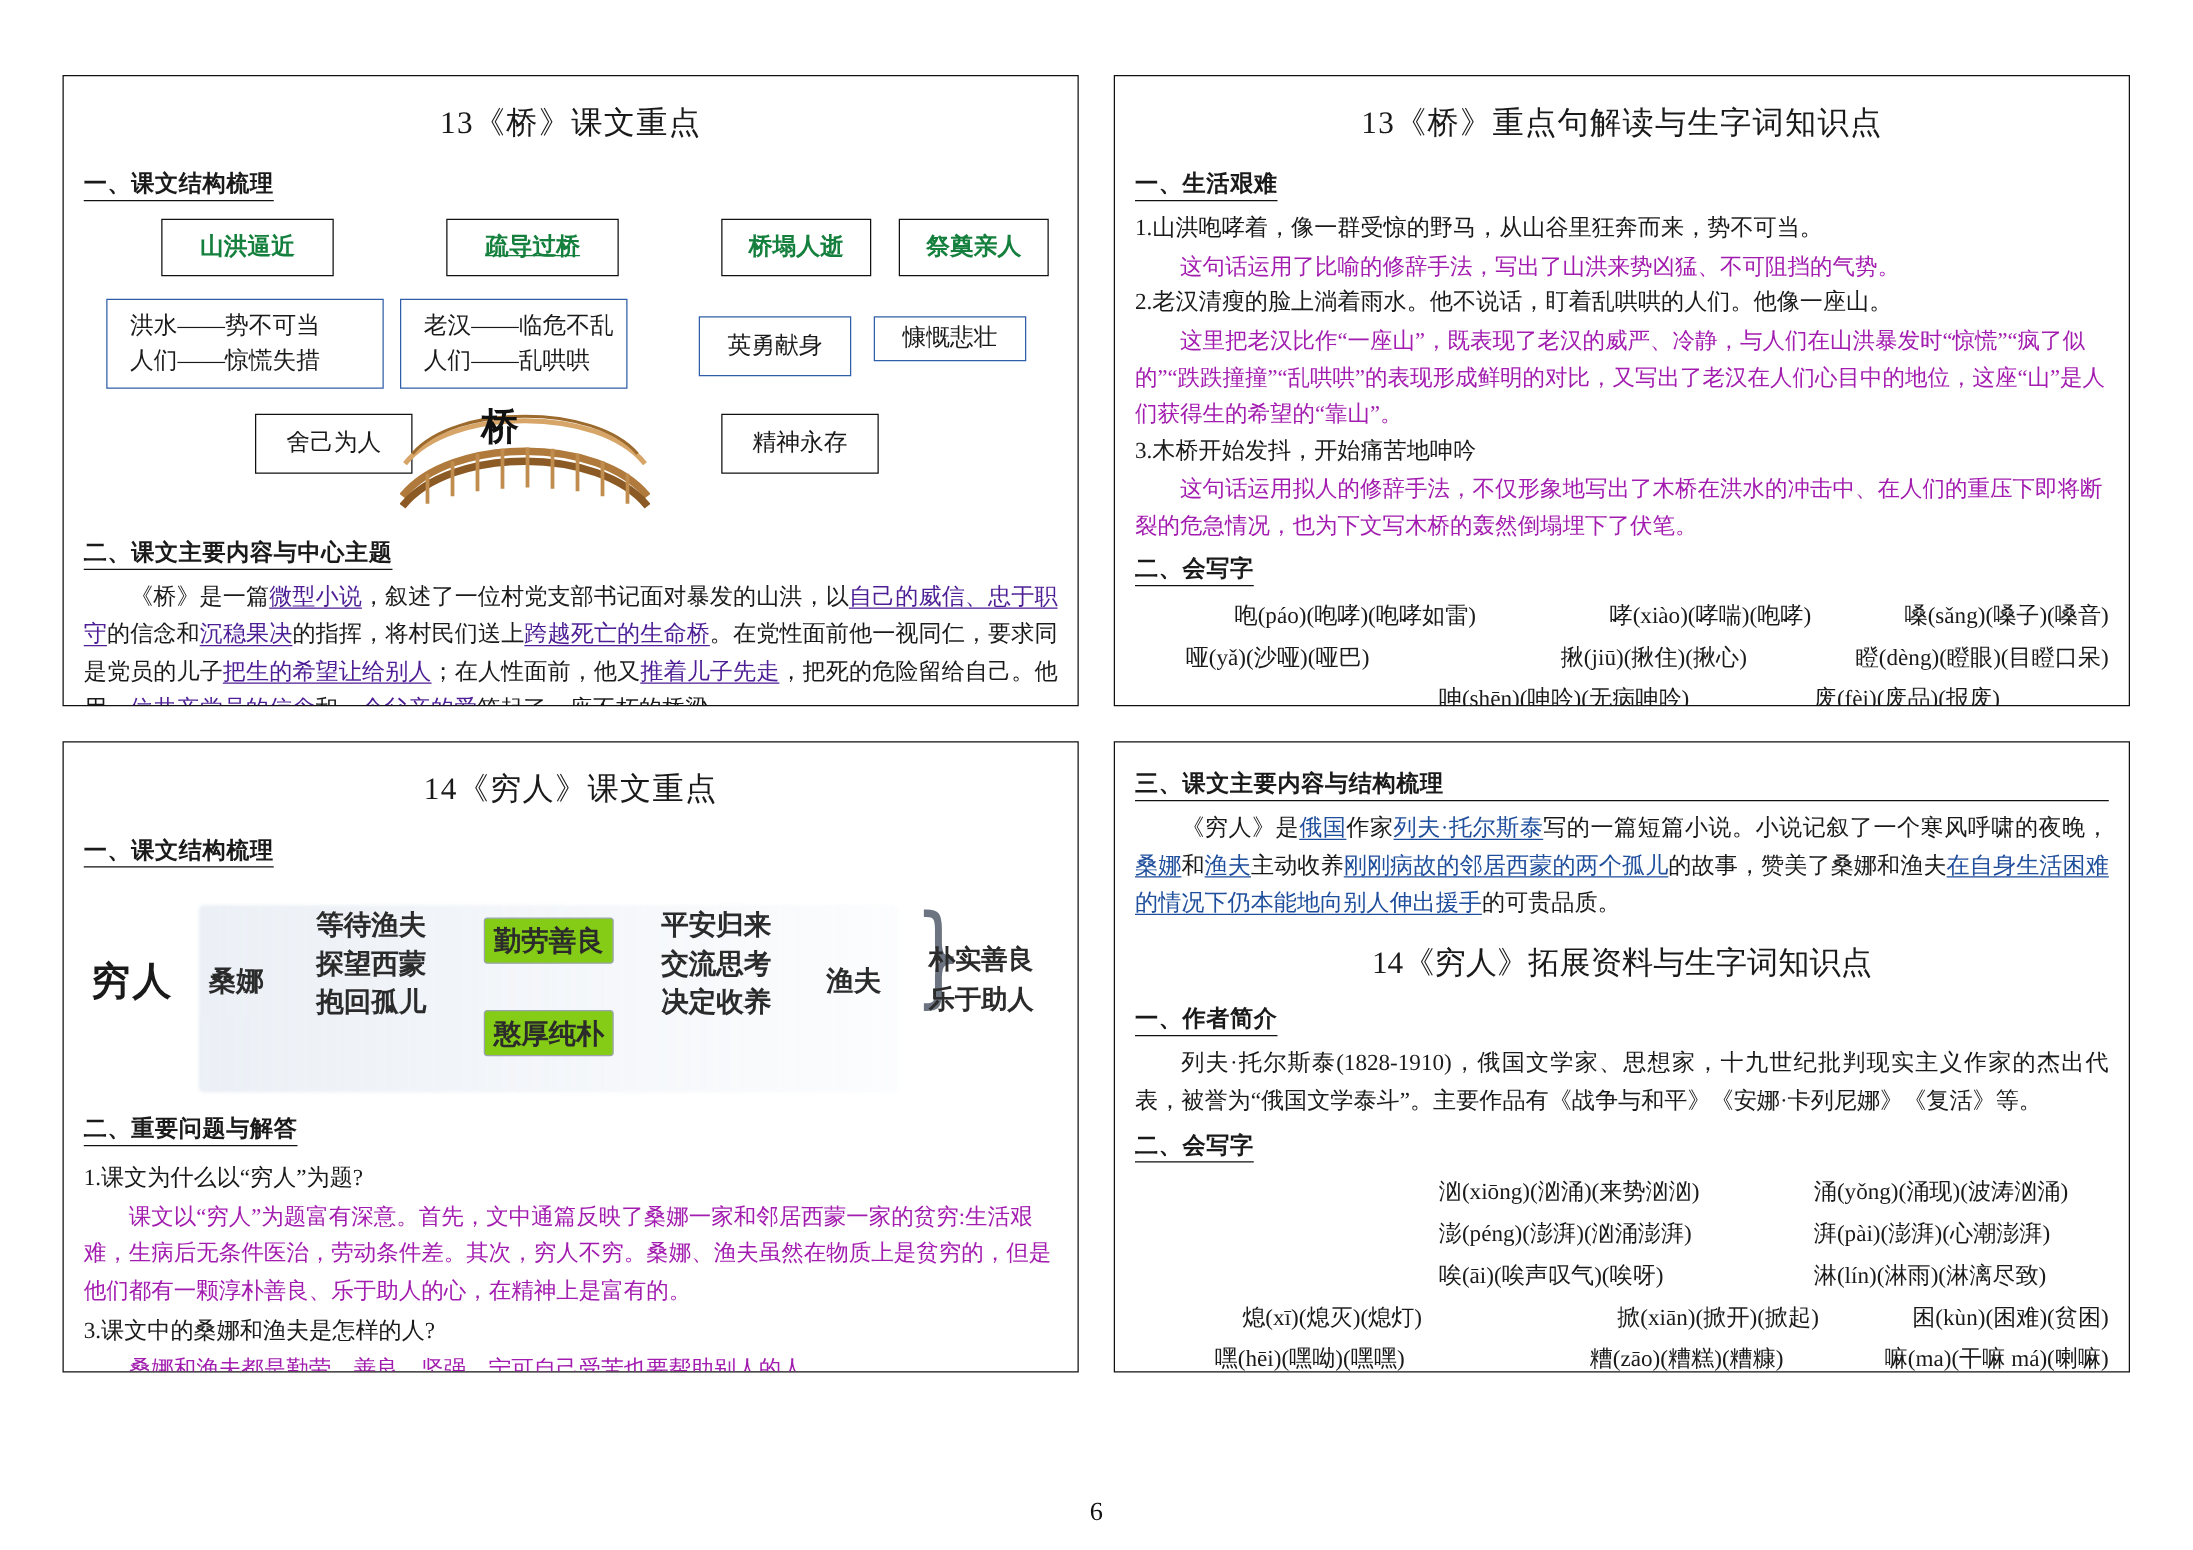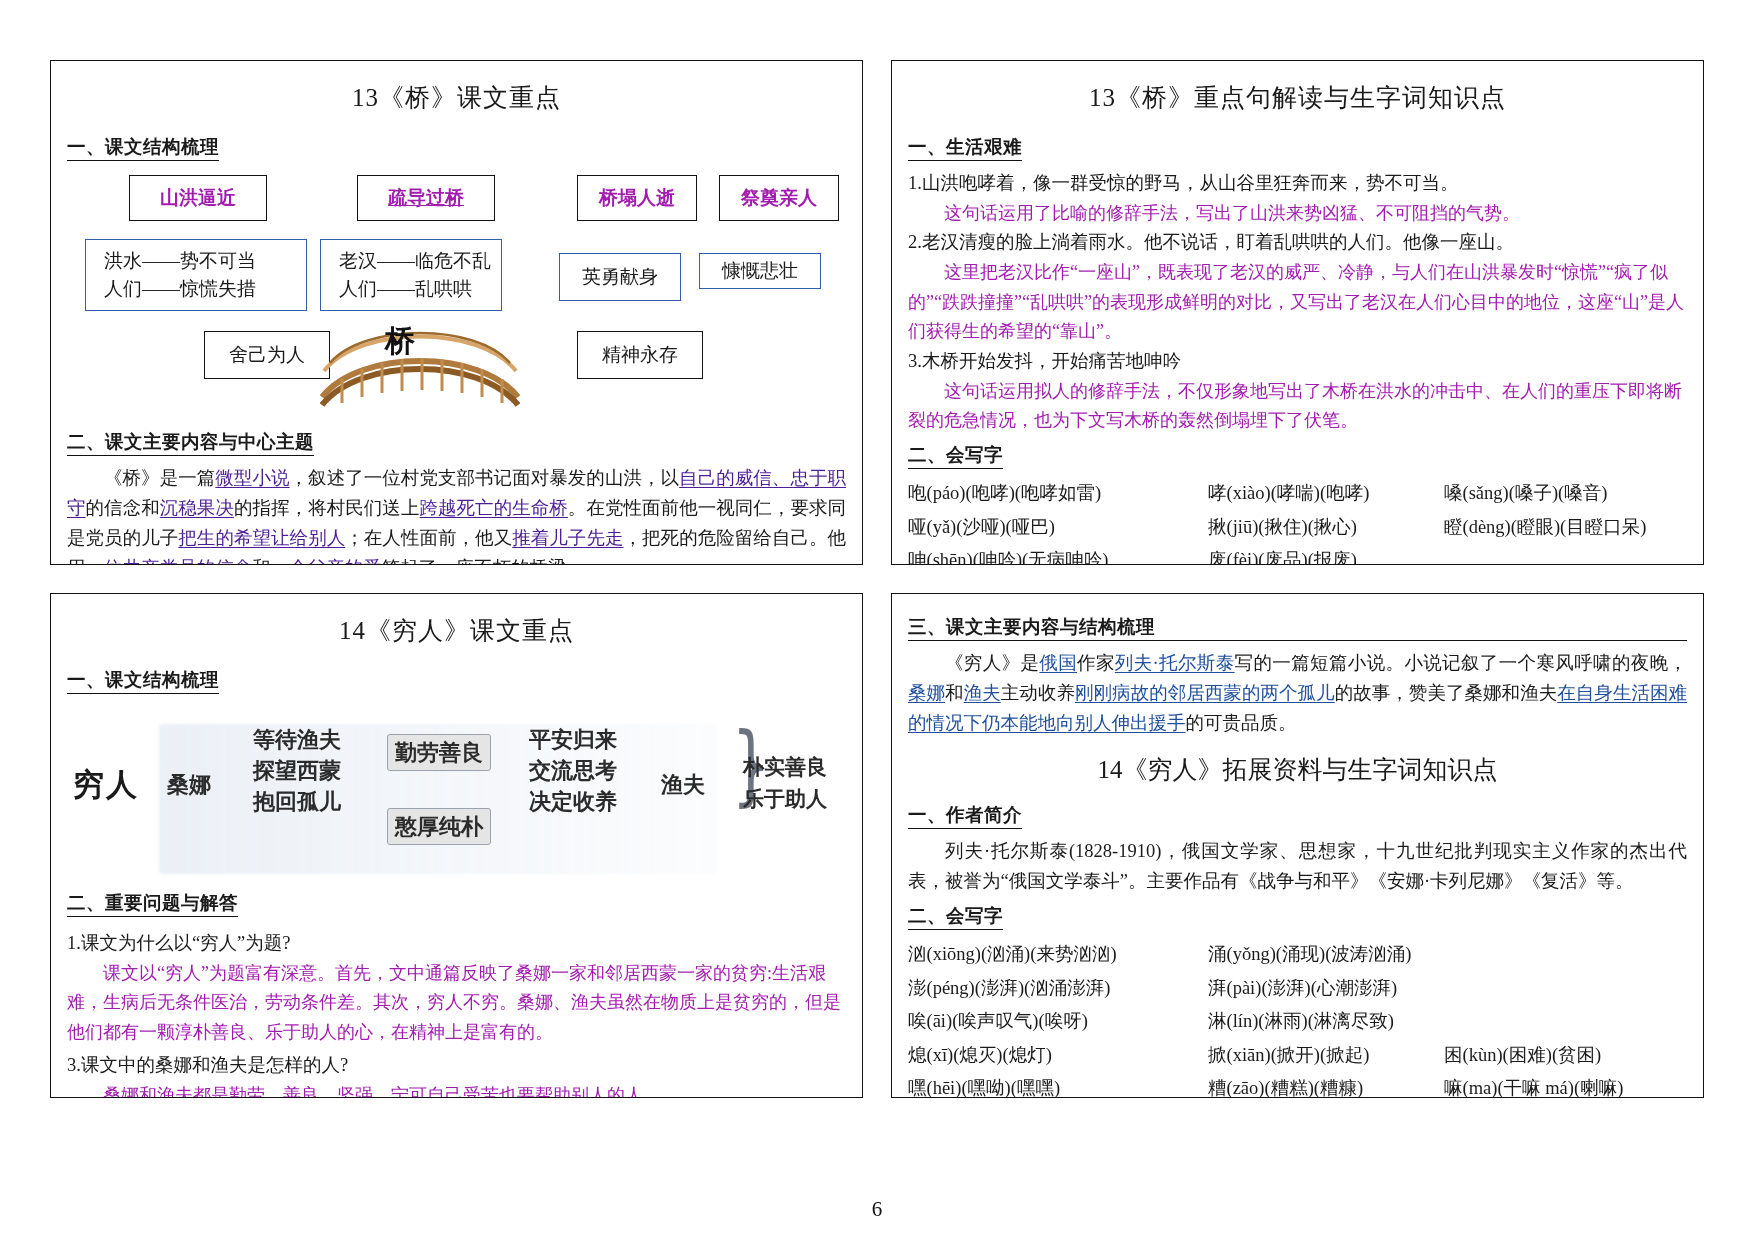--- a/index.html
+++ b/index.html
@@ -71,21 +71,21 @@
     border: 1.6px solid #111;
     display: flex;
     align-items: center;
     justify-content: center;
     text-align: center;
     font-size: 19px;
     line-height: 1.45;
     padding: 4px 8px;
     background: #fff;
   }
-  .box.redtxt { color: #a21caf; font-weight: bold; }
+  .box.redtxt { color: #15803d; font-weight: bold; }
   .box.blue { border-color: #2f5fa8; }
   .box.twoline { flex-direction: column; align-items: flex-start; }
   .bridge {
     position: absolute;
     left: 253px; top: 148px; width: 200px; height: 88px;
   }
   .bridge-label {
     position: absolute;
     left: 318px; top: 150px;
     font-size: 30px; font-weight: bold; color: #111;
@@ -108,21 +108,21 @@
     position: absolute;
     font-size: 22px;
     line-height: 1.42;
     color: #2b2b2b;
     font-weight: 600;
   }
   .d2-col.boxed {
     border: 1.3px solid #9aa3ad;
     border-radius: 3px;
     padding: 2px 7px;
-    background: #e5e5e5;
+    background: #84cc16;
   }
   .d2-brace {
     position: absolute;
     font-size: 88px;
     line-height: 1;
     color: #6b7480;
     font-family: "DejaVu Sans", sans-serif;
     transform: scaleX(0.7);
   }
   .d2-right {
@@ -134,21 +134,21 @@
   }
   .blurline {
     position: absolute;
     background: linear-gradient(90deg, rgba(190,205,225,.55), rgba(225,232,242,.2));
     filter: blur(1.2px);
     border-radius: 4px;
   }
 
   .qa { font-size: 18.5px; line-height: 1.6; margin-top: 4px; }
   .zi-table { font-size: 18.5px; line-height: 1.82; }
-  .zi-row { display: flex; gap: 0; }
+  .zi-row { display: flex; gap: 0; justify-content: flex-end; }
   .zi-cell { white-space: nowrap; }
   .zi-cell.c1 { width: 300px; }
   .zi-cell.c2 { width: 236px; }
   .page-num {
     position: absolute;
     left: 0; right: 0; bottom: 18px;
     text-align: center;
     font-size: 21px;
     color: #111;
     font-family: "Liberation Serif", serif;

